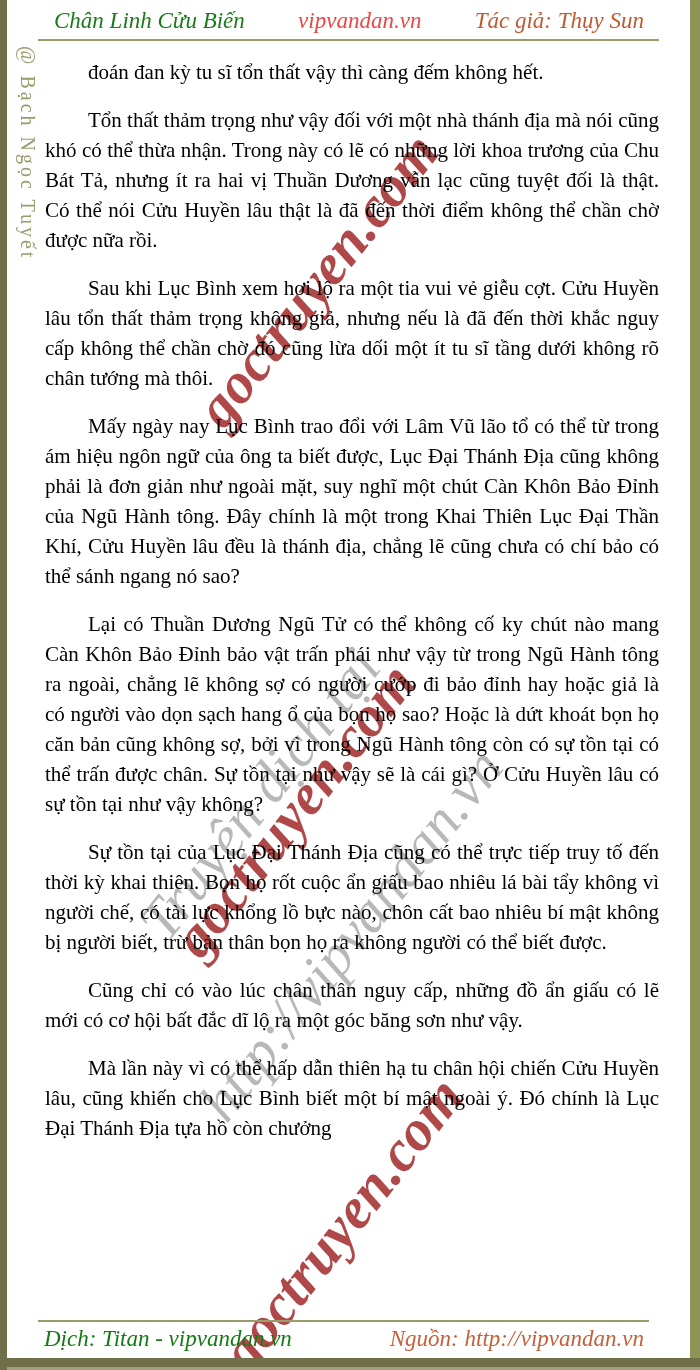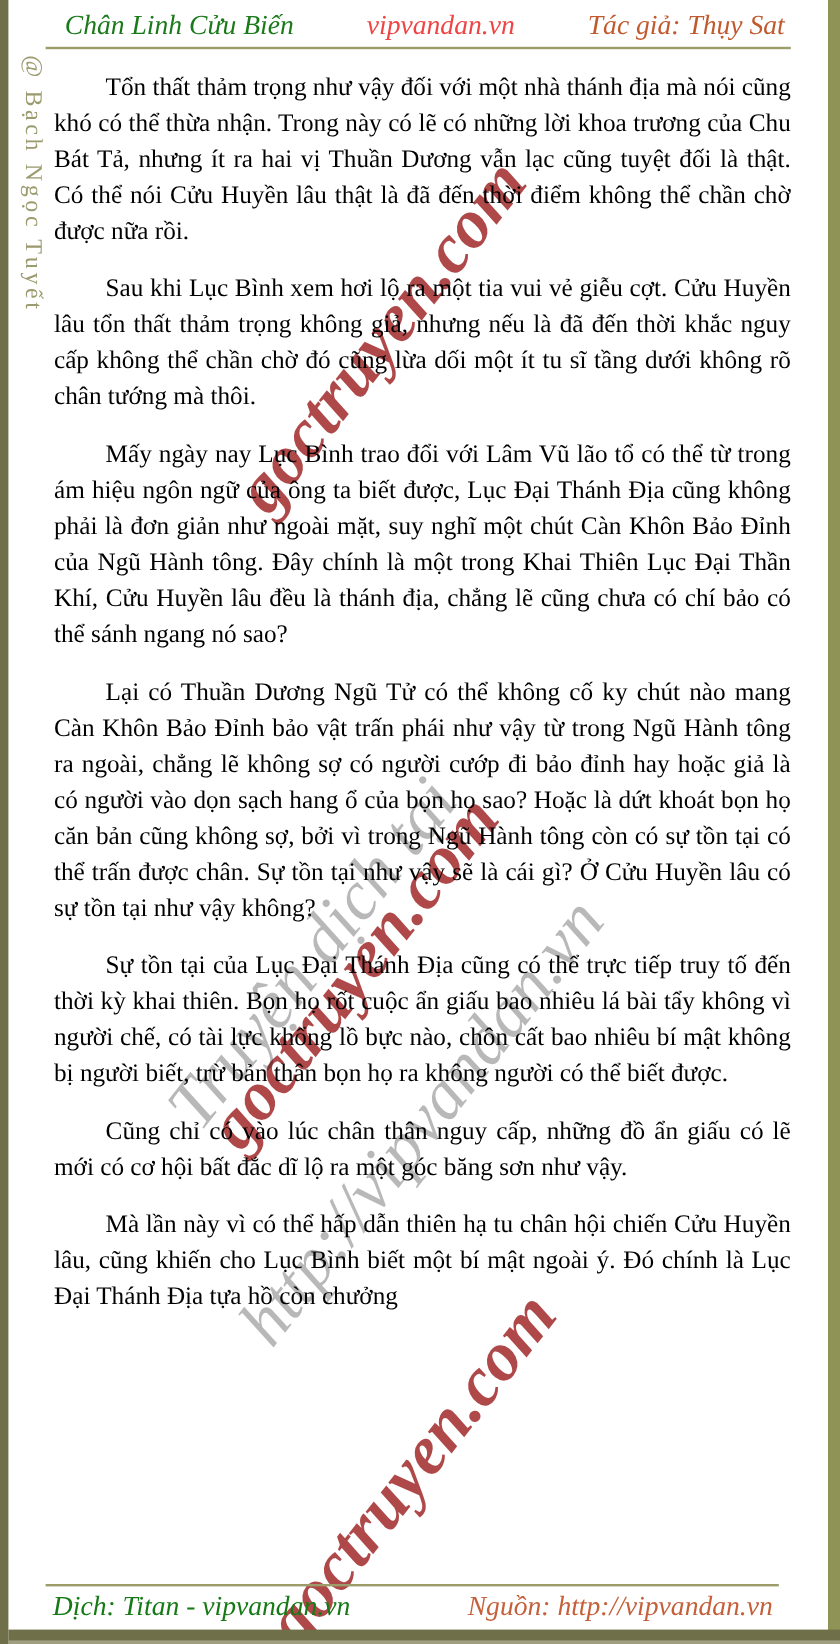--- a/index.html
+++ b/index.html
@@ -8,21 +8,21 @@
     background:#8f9456;
     font-family:"Liberation Serif","DejaVu Serif",serif;
   }
   .page{
     position:absolute;left:0;top:0;width:690px;height:1370px;
     background:#ffffff;border-left:7px solid #6f6f49;box-sizing:border-box;
   }
   
   .header{
     position:relative;z-index:2;
-    margin:8px 30px 0 31px;padding:0 6px 0 16px;
+    margin:8px 40px 0 31px;padding:0 6px 0 16px;
     display:flex;justify-content:space-between;align-items:baseline;
     font-style:italic;font-size:23px;white-space:nowrap;
   }
   .header .title{color:#1a7a1a;text-decoration:none;}
   .header .site{color:#ef4444;text-decoration:none;}
   .header .author{color:#c05a2e;}
   .rule{height:2px;background:#9c9c6a;margin:5px 31px 0 31px;position:relative;z-index:2;}
   
   .side-credit{
     position:absolute;left:9px;top:46px;z-index:2;
@@ -72,27 +72,28 @@
 
   <div class="wm wm-red" id="wm-red-a">goctruyen.com</div>
   <div class="wm wm-red" id="wm-red-b">goctruyen.com</div>
   <div class="wm wm-red" id="wm-red-c">goctruyen.com</div>
   <div class="wm wm-gray" id="wm-gray-1">Truyện dịch tại</div>
   <div class="wm wm-gray" id="wm-gray-2">http://vipvandan.vn</div>
 
   <div class="header">
     <a class="title" href="#">Chân Linh Cửu Biến</a>
     <a class="site" href="#">vipvandan.vn</a>
-    <span class="author">Tác giả: Thụy Sat</span>
+    <span class="author">Tác giả: Thụy Sun</span>
   </div>
   <div class="rule"></div>
 
   <div class="side-credit">@ Bạch Ngọc Tuyết</div>
 
   <div class="content">
+    <p>đoán đan kỳ tu sĩ tổn thất vậy thì càng đếm không hết.</p>
     <p>Tổn thất thảm trọng như vậy đối với một nhà thánh địa mà nói cũng khó có thể thừa nhận. Trong này có lẽ có những lời khoa trương của Chu Bát Tả, nhưng ít ra hai vị Thuần Dương vẫn lạc cũng tuyệt đối là thật. Có thể nói Cửu Huyền lâu thật là đã đến thời điểm không thể chần chờ được nữa rồi.</p>
     <p>Sau khi Lục Bình xem hơi lộ ra một tia vui vẻ giễu cợt. Cửu Huyền lâu tổn thất thảm trọng không giả, nhưng nếu là đã đến thời khắc nguy cấp không thể chần chờ đó cũng lừa dối một ít tu sĩ tầng dưới không rõ chân tướng mà thôi.</p>
     <p>Mấy ngày nay Lục Bình trao đổi với Lâm Vũ lão tổ có thể từ trong ám hiệu ngôn ngữ của ông ta biết được, Lục Đại Thánh Địa cũng không phải là đơn giản như ngoài mặt, suy nghĩ một chút Càn Khôn Bảo Đỉnh của Ngũ Hành tông. Đây chính là một trong Khai Thiên Lục Đại Thần Khí, Cửu Huyền lâu đều là thánh địa, chẳng lẽ cũng chưa có chí bảo có thể sánh ngang nó sao?</p>
     <p>Lại có Thuần Dương Ngũ Tử có thể không cố ky chút nào mang Càn Khôn Bảo Đỉnh bảo vật trấn phái như vậy từ trong Ngũ Hành tông ra ngoài, chẳng lẽ không sợ có người cướp đi bảo đỉnh hay hoặc giả là có người vào dọn sạch hang ổ của bọn họ sao? Hoặc là dứt khoát bọn họ căn bản cũng không sợ, bởi vì trong Ngũ Hành tông còn có sự tồn tại có thể trấn được chân. Sự tồn tại như vậy sẽ là cái gì? Ở Cửu Huyền lâu có sự tồn tại như vậy không?</p>
     <p>Sự tồn tại của Lục Đại Thánh Địa cũng có thể trực tiếp truy tố đến thời kỳ khai thiên. Bọn họ rốt cuộc ẩn giấu bao nhiêu lá bài tẩy không vì người chế, có tài lực khổng lồ bực nào, chôn cất bao nhiêu bí mật không bị người biết, trừ bản thân bọn họ ra không người có thể biết được.</p>
     <p>Cũng chỉ có vào lúc chân thân nguy cấp, những đồ ẩn giấu có lẽ mới có cơ hội bất đắc dĩ lộ ra một góc băng sơn như vậy.</p>
     <p>Mà lần này vì có thể hấp dẫn thiên hạ tu chân hội chiến Cửu Huyền lâu, cũng khiến cho Lục Bình biết một bí mật ngoài ý. Đó chính là Lục Đại Thánh Địa tựa hồ còn chưởng</p>
   </div>
 
   <div class="footer">

